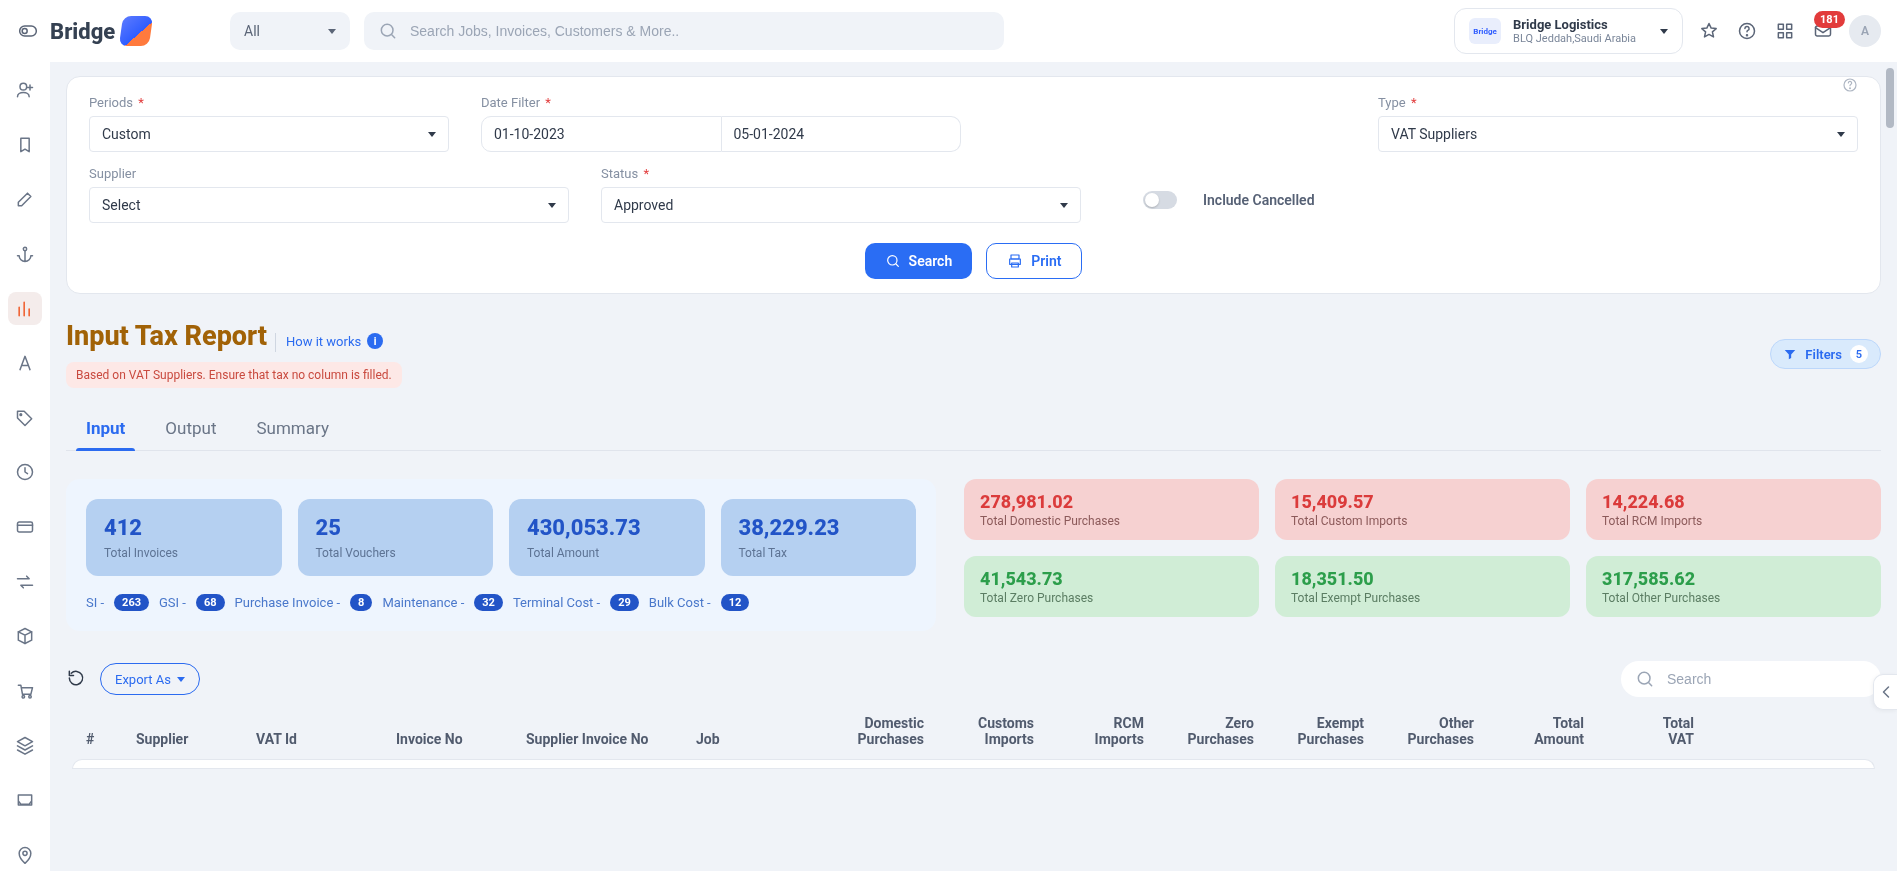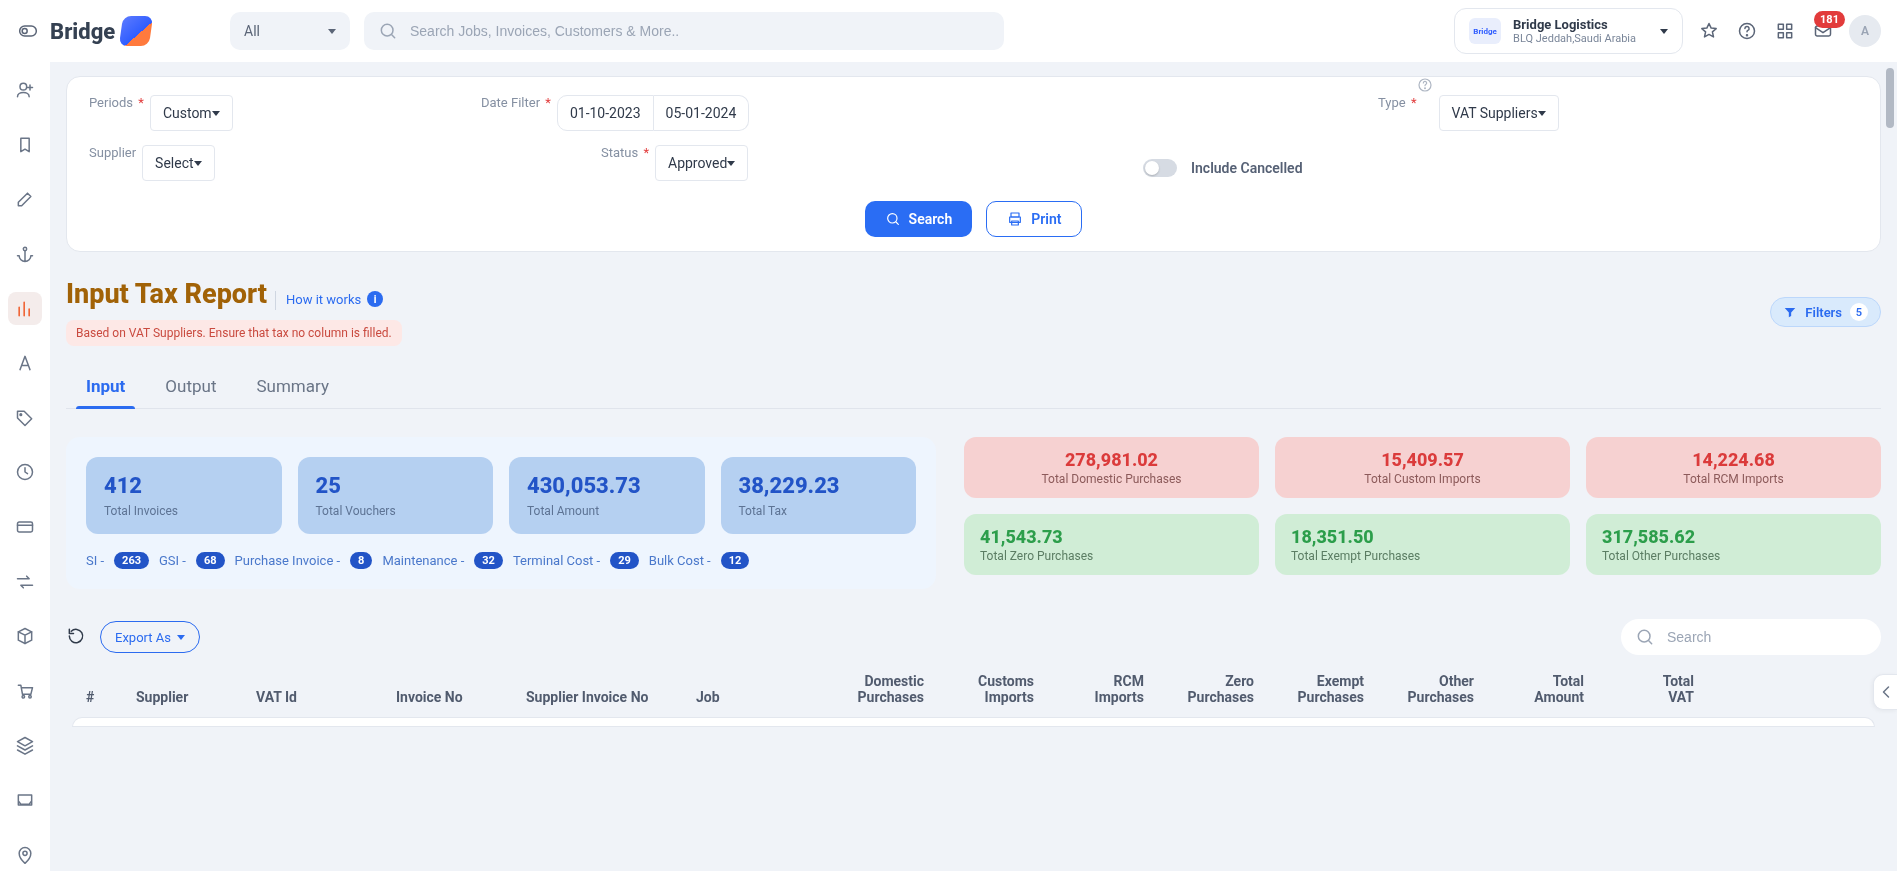--- a/index.html
+++ b/index.html
@@ -50,37 +50,37 @@
   .sidebar .sb-item{ width:34px; height:34px; display:flex; align-items:center; justify-content:center; border-radius:8px; color:#6a7587;}
   .sidebar .sb-item.active{ background:#f4eceb; color:var(--orange);}
   svg.icn{ width:20px; height:20px; stroke:currentColor; fill:none; stroke-width:1.8; stroke-linecap:round; stroke-linejoin:round;}
   .content { flex:1; overflow:hidden; padding:14px 16px 0 16px; position:relative;}
   .scrollbar-fake { position:absolute; right:3px; top:0; width:8px; height:100%; }
   .scrollbar-fake .thumb{ width:8px; height:60px; background:#b2b9c4; border-radius:4px; position:absolute; top:6px;}
 
   
   .filter-card { background:#fff; border:1px solid var(--border); border-radius:14px; padding:18px 22px 14px; }
   .filter-row { display:flex; gap:32px; flex-wrap:wrap;}
-  .fgrp { display:flex; gap:6px; margin-bottom:14px;}
+  .fgrp { display:flex; flex-direction:column; gap:6px; margin-bottom:14px;}
   .fgrp.periods{ flex:0 0 360px;}
   .fgrp.date{ flex:0 0 480px;}
   .fgrp.type{ flex:0 0 480px; margin-left:auto;}
   .fgrp.supplier{ flex:0 0 480px;}
   .fgrp.status{ flex:0 0 480px;}
   .fgrp.cancel{ flex:0 0 260px; padding-top:10px;}
   .flabel { font-size:13px; color:#8590a2; }
   .flabel .req{ color:#e23b3b; margin-left:2px;}
   .fcontrol { border:1px solid var(--border); border-radius:4px; height:36px; display:flex; align-items:center; padding:0 12px; justify-content:space-between; color:#303a4a; font-size:14px;}
   .date-range{ display:flex; }
   .date-range .fcontrol{ border-radius:10px 0 0 10px; flex:1;}
   .date-range .fcontrol + .fcontrol{ border-radius:0 10px 10px 0; border-left:none;}
   .help-icn{ color:#aeb6c3; float:right; margin-top:-18px;}
   .toggle{ width:34px; height:18px; border-radius:10px; background:#d6dbe3; position:relative; display:inline-block; vertical-align:middle;}
   .toggle::after{ content:""; position:absolute; width:14px; height:14px; border-radius:50%; background:#fff; top:2px; left:2px; box-shadow:0 1px 2px rgba(0,0,0,.2);}
-  .toggle-lbl{ margin-left:8px; color:#566175; font-weight:600;}
+  .toggle-lbl{ margin-left:20px; color:#566175; font-weight:600;}
   .filter-actions{ display:flex; justify-content:center; gap:14px; margin-top:6px;}
   .btn{ display:inline-flex; align-items:center; gap:8px; height:36px; padding:0 20px; border-radius:10px; font-weight:600; font-size:14px;}
   .btn-primary{ background:var(--blue); color:#fff;}
   .btn-outline{ border:1px solid var(--blue); color:var(--blue); background:#fff;}
 
   
   .heading-row{ display:flex; align-items:center; justify-content:space-between; margin-top:26px;}
   .heading { display:flex; align-items:flex-end; gap:8px;}
   .heading h1{ margin:0; font-size:27px; font-weight:800; color:#a16207;}
   .howit{ color:var(--blue-text); font-size:13px; display:flex; align-items:center; gap:6px; padding-bottom:3px; border-left:1px solid #cfd6e1; padding-left:10px;}
@@ -104,21 +104,21 @@
   .stat-card .lbl{ color:#5d7394; font-size:12px; margin-top:6px;}
   .counters{ margin-top:18px; color:#4a78cb; font-size:13px; display:flex; align-items:center; flex-wrap:wrap; gap:6px;}
   .counters .seg{ color:#4a78cb;}
   .pill{ background:#2254c7; color:#fff; border-radius:10px; padding:2px 8px; font-size:11px; font-weight:700; margin:0 4px;}
 
   .stats-right{ flex:1; display:flex; flex-direction:column; gap:16px;}
   .tile-row{ display:flex; gap:16px;}
   .tile{ flex:1; border-radius:12px; padding:12px 16px;}
   .tile .tval{ font-weight:800; font-size:18px;}
   .tile .tlbl{ font-size:12px; margin-top:2px;}
-  .tile.red{ background:var(--red-soft);text-align:center;} .tile.red .tval{ color:var(--red-text);} .tile.red .tlbl{ color:#8c5a5a;}
+  .tile.red{ background:var(--red-soft);} .tile.red .tval{ color:var(--red-text);} .tile.red .tlbl{ color:#8c5a5a;}
   .tile.green{ background:var(--green-soft);} .tile.green .tval{ color:var(--green-text);} .tile.green .tlbl{ color:#5b7d63;}
 
   
   .tbl-toolbar{ display:flex; align-items:center; justify-content:space-between; margin-top:30px;}
   .tbl-left{ display:flex; align-items:center; gap:14px;}
   .export-btn{ border:1px solid var(--blue-text); color:var(--blue-text); border-radius:18px; height:32px; padding:0 14px; display:flex; align-items:center; gap:6px; font-size:13px;}
   .refresh{ color:#303a4a;}
   .tbl-search{ background:#fff; border-radius:18px; height:36px; display:flex; align-items:center; padding:0 14px; gap:10px; width:260px; color:#9ba5b5;}
   .tbl-search input{ border:none; outline:none; flex:1; font-size:14px; background:transparent;}
   .tbl-search input::placeholder{ color:#9ba5b5;}

